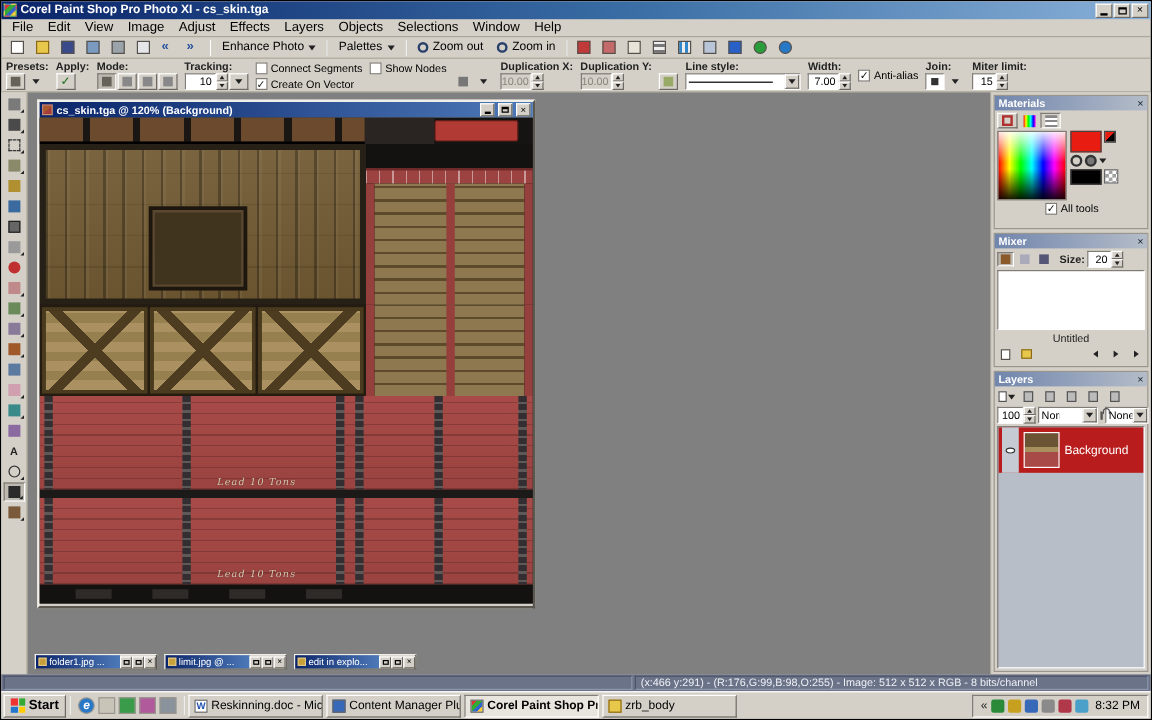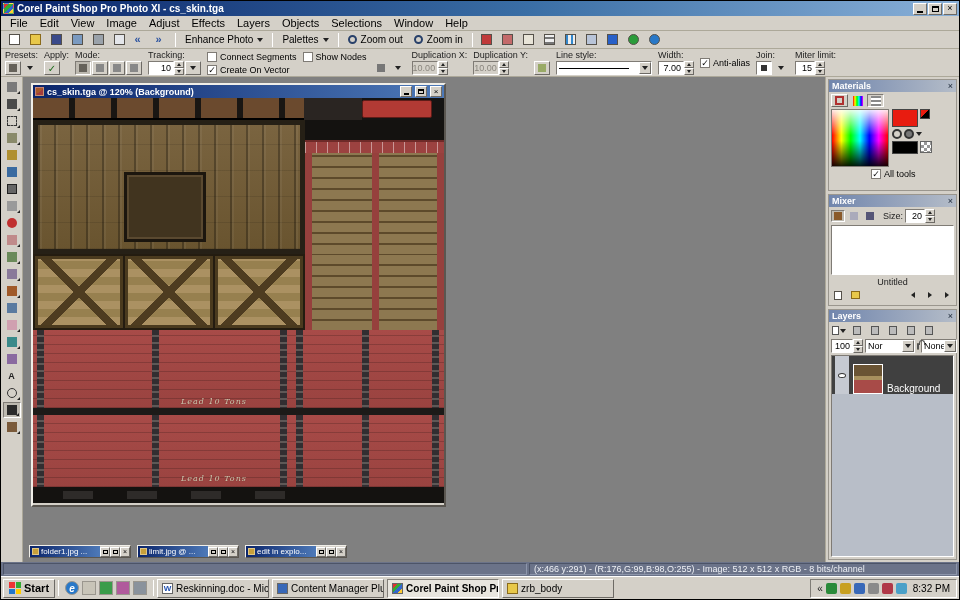--- a/index.html
+++ b/index.html
@@ -49,21 +49,21 @@
   .gl-info { background:#2878c8; border-radius:50%; }
   .tsep { width:1px; height:14px; background:#9a968e; border-right:1px solid #fff; margin:0 3px; }
   .txtbtn { height:16px; display:flex; align-items:center; gap:4px; font-size:10px; padding:0 5px; }
   .tri-down { width:0; height:0; border-left:3px solid transparent; border-right:3px solid transparent; border-top:4px solid #222; }
   .tri-up { width:0; height:0; border-left:3px solid transparent; border-right:3px solid transparent; border-bottom:4px solid #222; }
   .tri-left { width:0; height:0; border-top:3px solid transparent; border-bottom:3px solid transparent; border-right:4px solid #222; }
   .tri-right { width:0; height:0; border-top:3px solid transparent; border-bottom:3px solid transparent; border-left:4px solid #222; }
 
   .tb2 { position:absolute; top:48px; left:0; right:0; height:28px; display:flex; align-items:flex-start; padding:1px 4px; gap:6px; border-bottom:1px solid #aca899; }
   .grp { display:flex; flex-direction:column; gap:1px; }
-  .glabel { font-size:9px; color:#222; white-space:nowrap; }
+  .glabel { font-size:9px; color:#222; white-space:nowrap;font-weight:bold; }
   .ctlrow { display:flex; gap:1px; align-items:center; }
   .mini { width:16px; height:14px; display:flex; align-items:center; justify-content:center; }
   .mini .dot { width:8px; height:8px; background:#66625a; }
   .spin { display:flex; height:14px; }
   .spin .val { width:26px; font-size:9px; text-align:right; padding:1px 2px 0 0; }
   .spin .val.gray { background:#d4d0c8; color:#8a867e; }
   .spin .btns { display:flex; flex-direction:column; width:10px; }
   .spin .sb { flex:1; display:flex; align-items:center; justify-content:center; }
   .sb .tri-up,.sb .tri-down { border-left-width:2px; border-right-width:2px; border-top-width:3px; border-bottom-width:3px; }
   .cb { display:flex; align-items:center; gap:3px; font-size:9px; white-space:nowrap; }
@@ -178,21 +178,21 @@
   .mix-bot .spacer { flex:1; }
 
   .lay-tools { display:flex; align-items:center; gap:2px; }
   .lt { width:16px; height:13px; display:flex; align-items:center; justify-content:center; gap:1px; }
   .lt .pg { width:8px; height:9px; background:#fff; border:1px solid #555; }
   .lt .pg.gray { background:#bbb; }
   .lay-props { display:flex; align-items:center; gap:2px; }
   .lockic { width:8px; height:7px; border:1px solid #555; border-radius:0 0 1px 1px; position:relative; background:#c8b030; }
   .lockic::before { content:""; position:absolute; left:1px; top:-4px; width:4px; height:4px; border:1px solid #555; border-bottom:0; border-radius:3px 3px 0 0; }
   .laylist { flex:1; background:#b8bec8; border:1px solid #7f7b75; border-right-color:#fff; border-bottom-color:#fff; overflow:hidden; }
-  .layrow { height:38px; background:#404040; display:flex; align-items:flex-end; gap:4px; padding:0 3px; }
+  .layrow { height:38px; background:#b91c1c; display:flex; align-items:center; gap:4px; padding:0 3px; }
   .eyecell { width:14px; height:100%; background:#c6cad2; display:flex; align-items:center; justify-content:center; }
   .eye { width:8px; height:5px; border:1px solid #333; border-radius:50%; background:#fff; }
   .laythumb { width:30px; height:30px; border:1px solid #fff;
     background:linear-gradient(#6a5434 0 40%,#a8905e 40% 55%,#a84b48 55% 100%); }
   .layname { color:#fff; font-size:10px; }
 
   
   .statusbar { position:absolute; left:0; right:0; bottom:23px; height:14px; background:#6b7389; display:flex; align-items:center; gap:2px; padding:0 2px; }
   .scell { height:12px; border:1px solid; border-color:#4c5468 #8d96ab #8d96ab #4c5468; color:#eef0f5; font-size:9px; display:flex; align-items:center; padding:0 4px; white-space:nowrap; overflow:hidden; }
   .scell.left { width:300px; }

